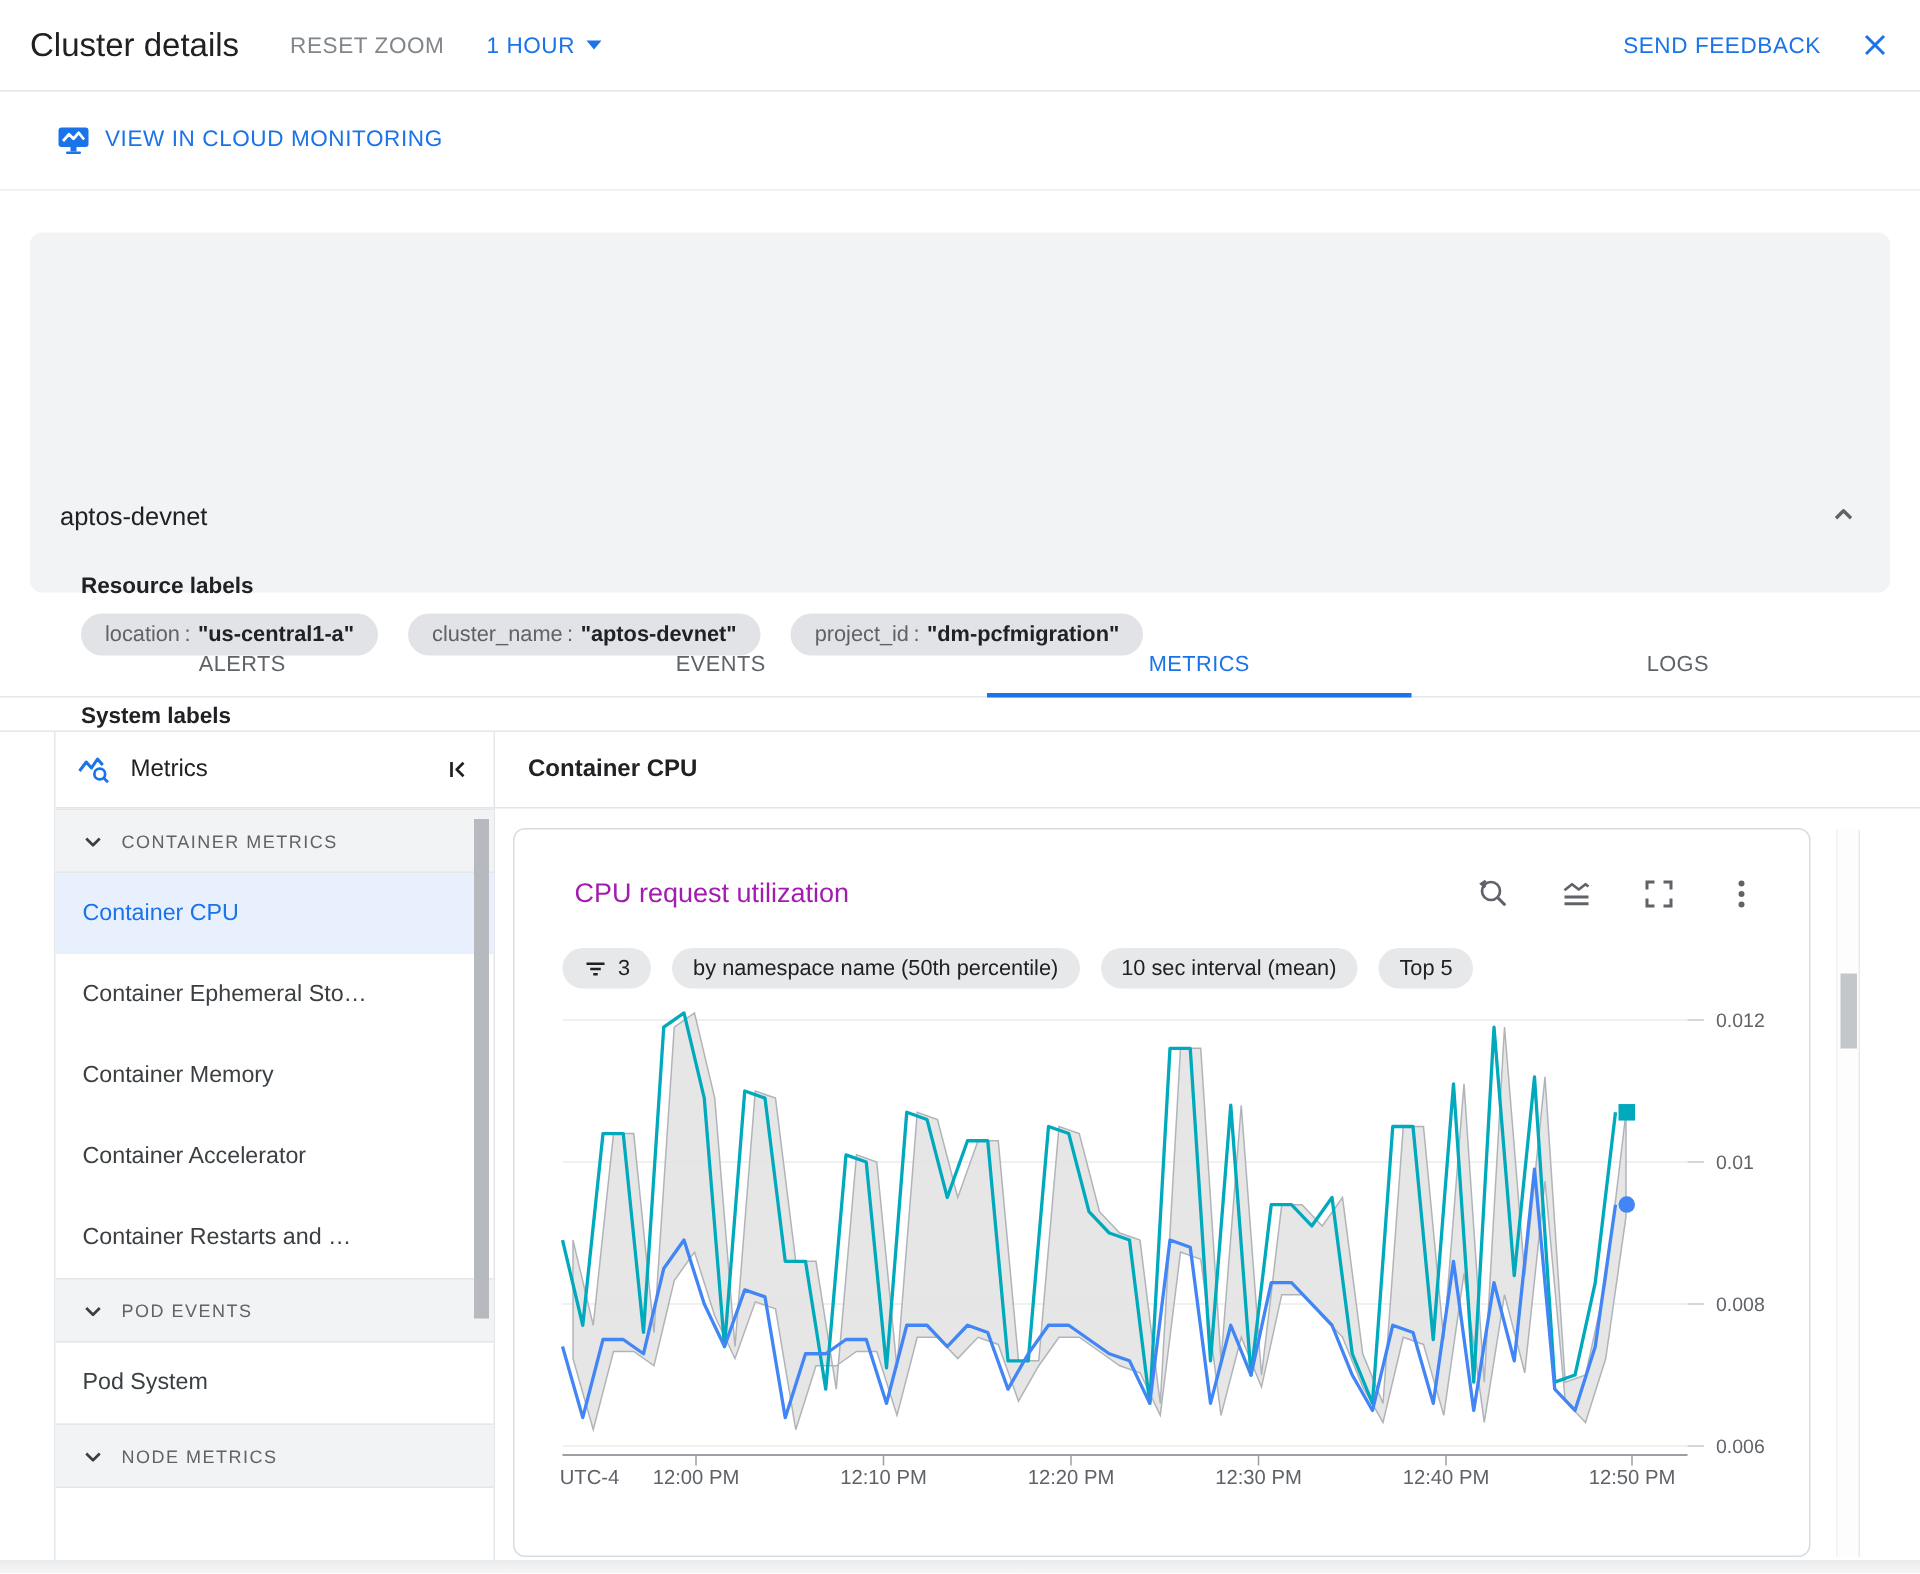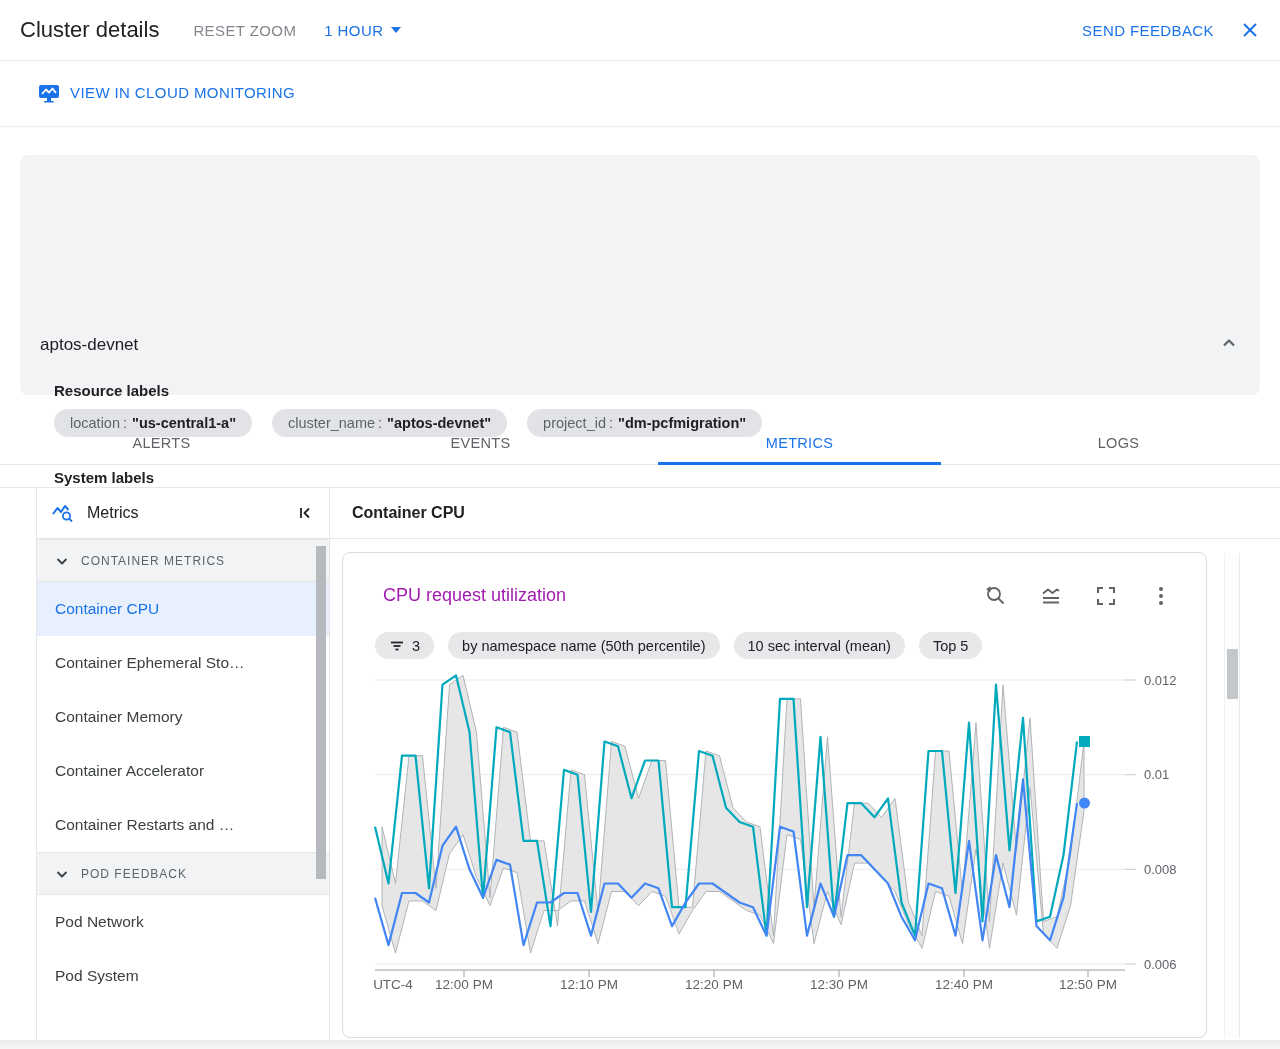--- a/index.html
+++ b/index.html
@@ -216,24 +216,29 @@
           </div>
           <div class="sb-item selected">Container CPU</div>
           <div class="sb-item">Container Ephemeral Sto…</div>
           <div class="sb-item">Container Memory</div>
           <div class="sb-item">Container Accelerator</div>
           <div class="sb-item">Container Restarts and …</div>
           <div class="sb-section">
             <svg width="14" height="14" viewBox="0 0 14 14">
               <polyline points="2.5,5 7,9.5 11.5,5" fill="none" stroke="#3c4043" stroke-width="1.8" stroke-linejoin="round"></polyline>
             </svg>
-            <span class="lbl">POD FEEDBACK</span>
+            <span class="lbl">POD EVENTS</span>
           </div>
-          <div class="sb-item">Pod Network</div>
           <div class="sb-item">Pod System</div>
+          <div class="sb-section">
+            <svg width="14" height="14" viewBox="0 0 14 14">
+              <polyline points="2.5,5 7,9.5 11.5,5" fill="none" stroke="#3c4043" stroke-width="1.8" stroke-linejoin="round"></polyline>
+            </svg>
+            <span class="lbl">NODE METRICS</span>
+          </div>
         </div>
       <div class="sidebar-scroll">
         <div class="thumb"></div>
       </div>
     </aside>
 
     <main class="main">
       <div class="main-head">
         <span class="ttl">Container CPU</span>
       </div>

